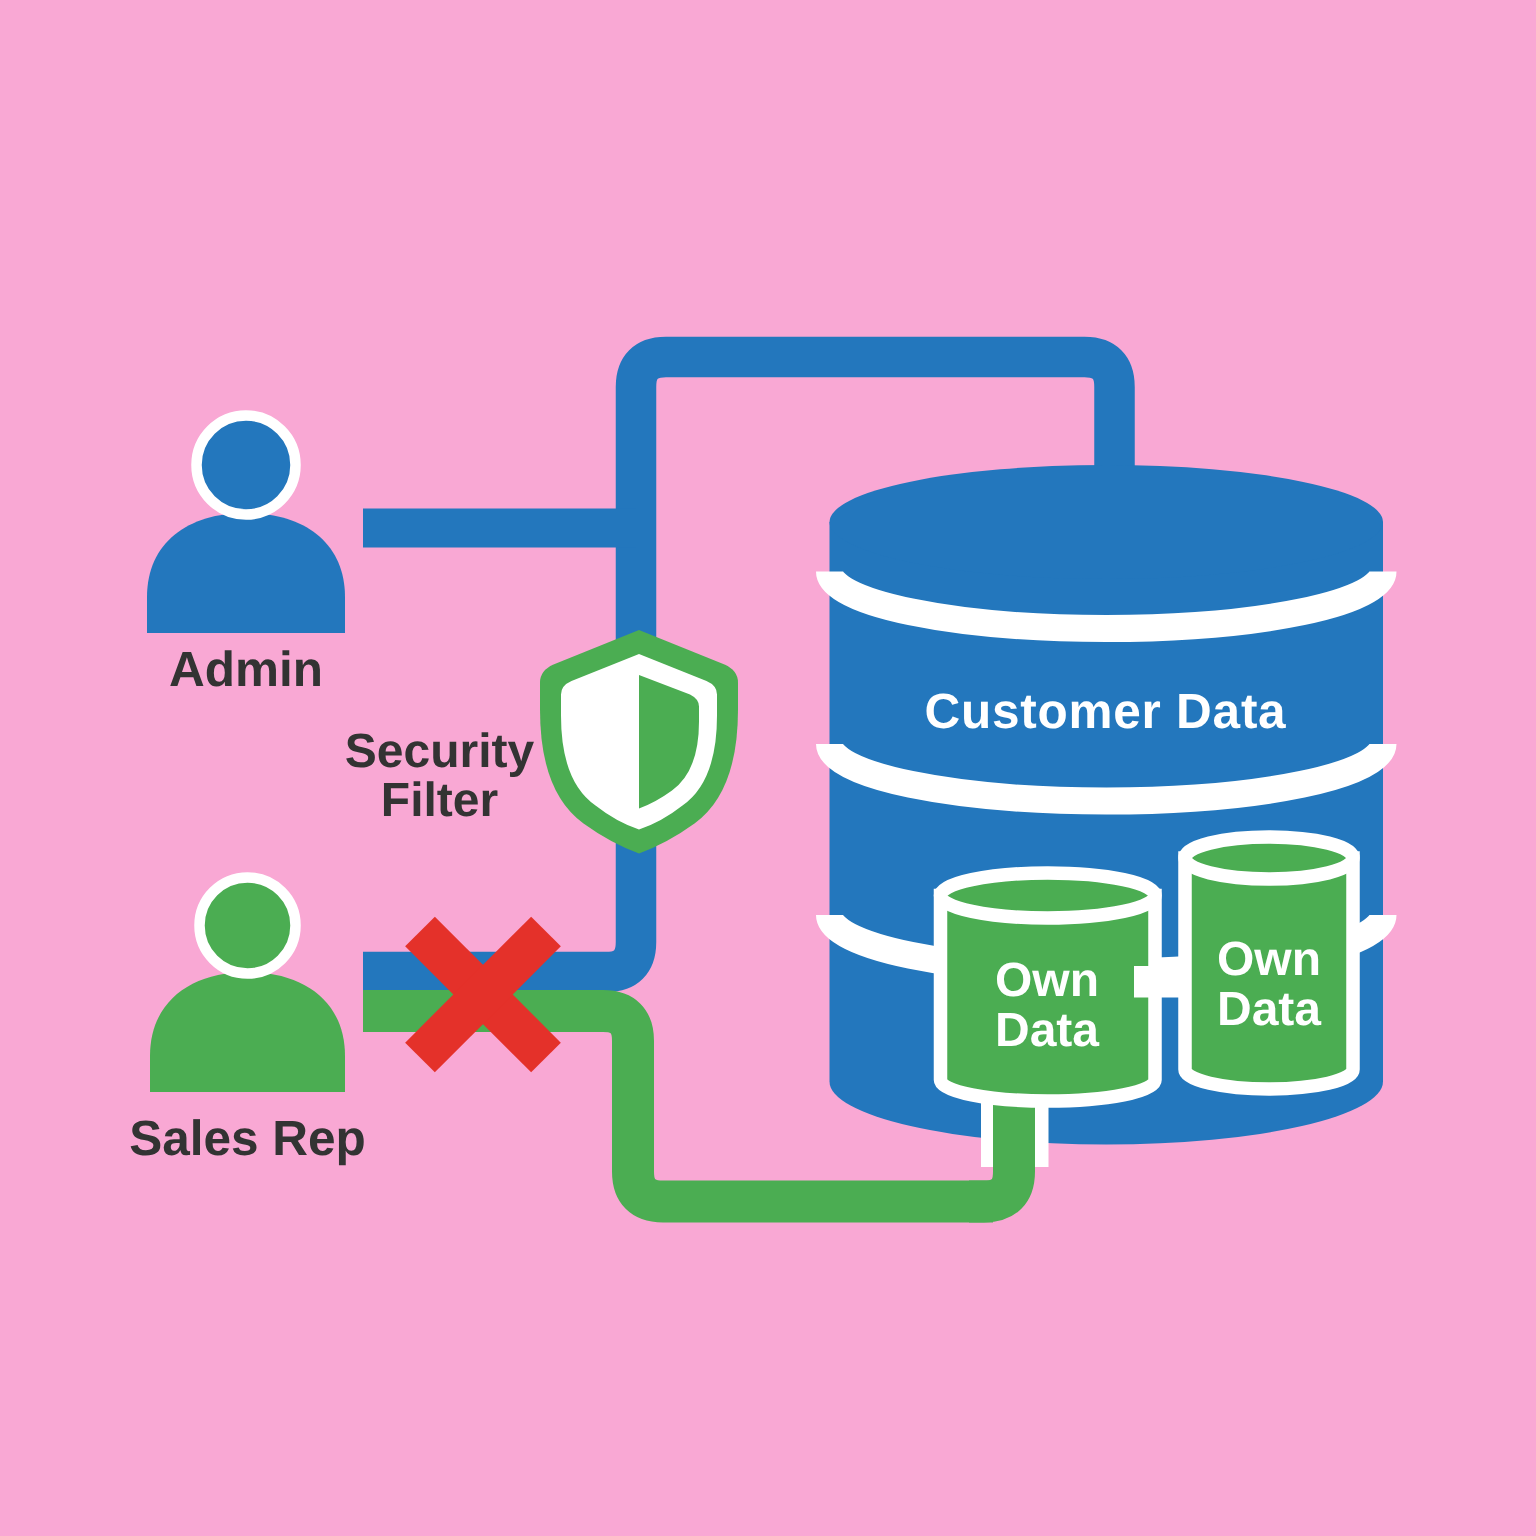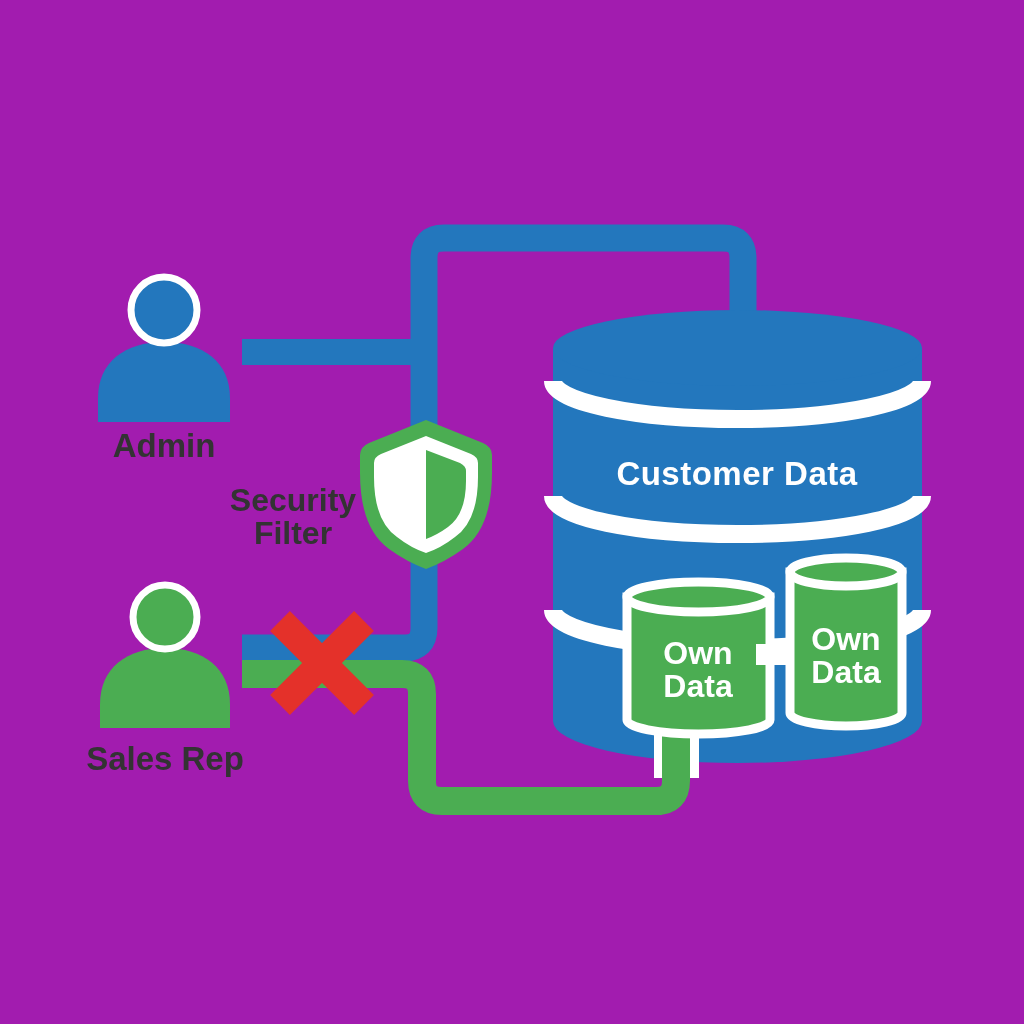--- a/index.html
+++ b/index.html
@@ -1,20 +1,20 @@
 <!DOCTYPE html>
 <html><head>
 <meta charset="utf-8">
 <style>
   html, body { margin: 0; padding: 0; background: #ffffff; }
   .canvas {
     position: relative;
     width: 1024px;
     height: 1024px;
-    background: #a21caf;
+    background: #f9a8d4;
     font-family: "Liberation Sans", sans-serif;
     overflow: hidden;
   }
   svg { display: block; }
   text {
     font-family: "Liberation Sans", sans-serif;
     font-weight: 700;
   }
   .actor-label { font-size: 33px; }
   .db-label { font-size: 33px; letter-spacing: 0.5px; }

